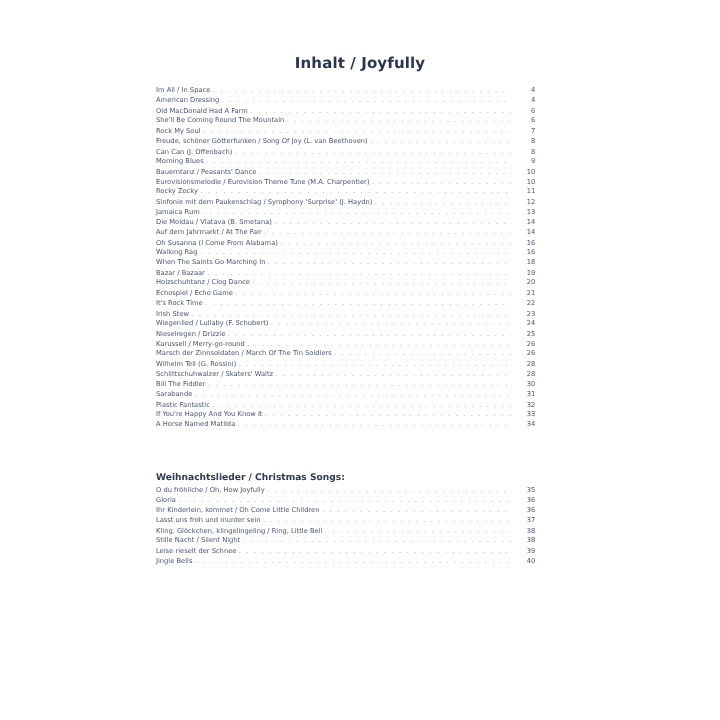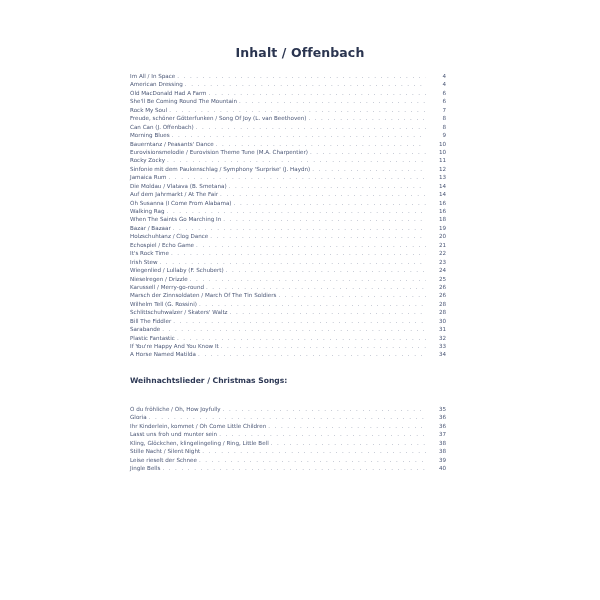--- a/index.html
+++ b/index.html
@@ -5,27 +5,27 @@
   html, body { margin:0; padding:0; background:#ffffff; }
   body { width:600px; height:600px; position:relative; overflow:hidden; font-family:"DejaVu Sans", sans-serif; }
   .page-title { position:absolute; top:45px; left:0; width:600px; text-align:center; font-size:12.5px; font-weight:bold; color:#2b3550; letter-spacing:0.1px; }
   .toc { position:absolute; left:130px; width:316px; }
   .toc-main { top:72px; }
   .row { display:flex; align-items:baseline; height:8.45px; font-size:5.6px; color:#4a5675; line-height:8.45px; white-space:nowrap; }
   .row .title { flex:0 0 auto; }
   .row .dots { flex:1 1 auto; overflow:hidden; margin:0 2px; color:#8a93a8; letter-spacing:1.4px; }
   .row .dots::after { content:". . . . . . . . . . . . . . . . . . . . . . . . . . . . . . . . . . . . . . . . . . . . . . . . . . . . . . . . . . . . . . . . . . . . . . . . . . . . . . . . . . . . . . . . . . . . . . . . . . . . . . . . . . . . . . . . . . . . ."; }
   .row .page { flex:0 0 18px; text-align:right; }
-  .section-heading { position:absolute; left:130px; top:376px; font-size:7.6px; font-weight:bold; color:#2f3a56; }
+  .section-heading { position:absolute; left:130px; top:393px; font-size:7.6px; font-weight:bold; color:#2f3a56; }
   .toc-xmas { top:405px; }
 </style>
 </head>
 <body>
 
-<div class="page-title">Inhalt / Offenbach</div>
+<div class="page-title">Inhalt / Joyfully</div>
 
 <div class="toc toc-main" id="toc-main">
     <div class="row">
       <span class="title">Im All / In Space</span>
       <span class="dots"></span>
       <span class="page">4</span>
     </div>
     <div class="row">
       <span class="title">American Dressing</span>
       <span class="dots"></span>

